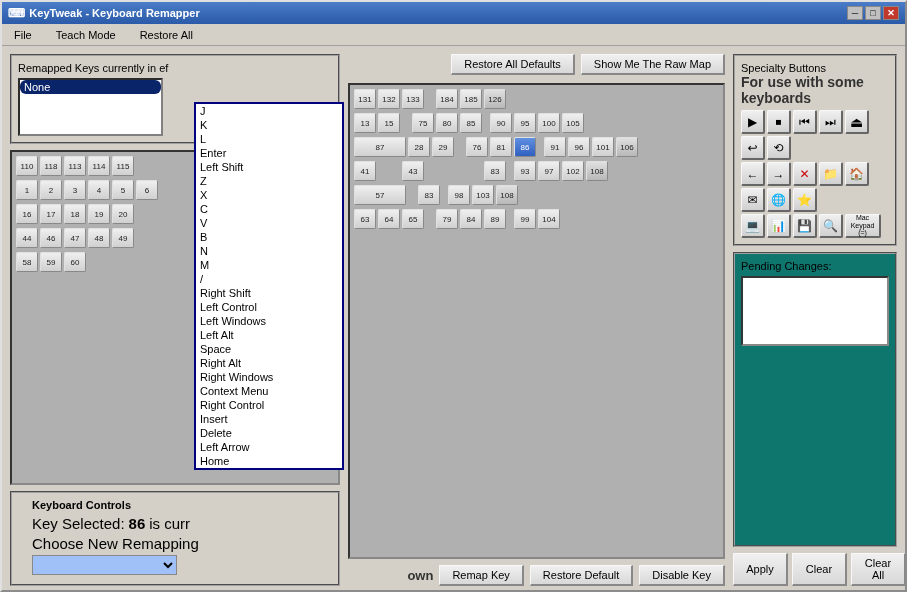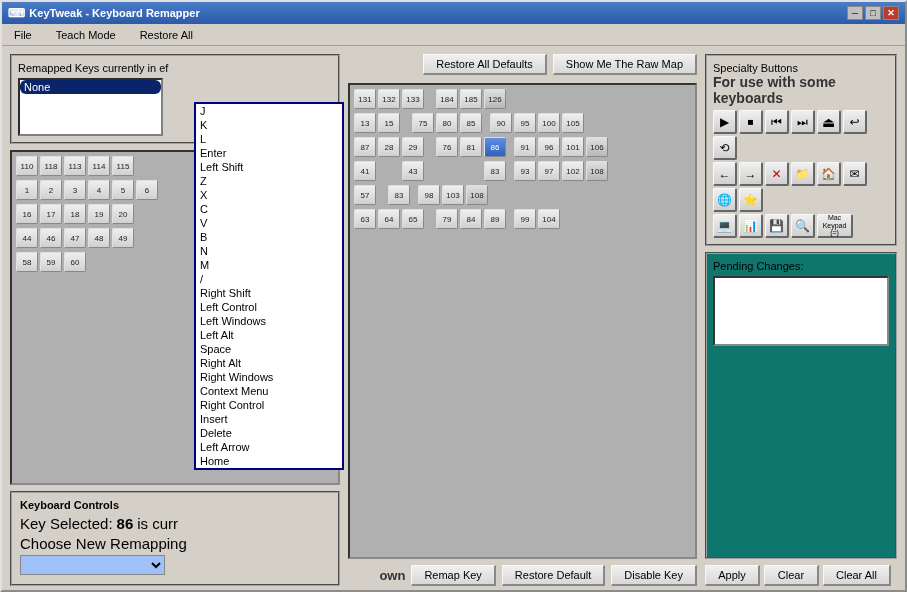--- a/index.html
+++ b/index.html
@@ -142,30 +142,30 @@
       font-size: 8px;
       width: 22px;
       height: 20px;
       display: flex;
       align-items: center;
       justify-content: center;
       cursor: pointer;
       border-radius: 2px;
       color: #222;
     }
-    .k.wide { width: 22px; }
+    .k.wide { width: 52px; }
     .k.sel {
       background: linear-gradient(180deg, #6090e0 0%, #3060c0 100%);
       color: white;
     }
 
     
     .ctrl-section {
       border: 2px groove #a0a0a0;
-      padding: 6px 8px;
+      padding: 6px 20px;
       background: #d4d0c8;
     }
     .ctrl-title { font-size: 11px; font-weight: bold; margin-bottom: 4px; }
     .ctrl-row { display: flex; align-items: center; gap: 4px; margin-bottom: 3px; font-size: 11px; }
     .ctrl-select {
       background: #a0c0f8;
       border: 1px solid #888;
       height: 20px;
       width: 145px;
       font-size: 11px;
@@ -449,21 +449,21 @@
 
       <div style="display:flex;gap:6px;justify-content:flex-end;align-items:center;">
         <span style="font-size:13px;font-weight:bold;color:#333;">own</span>
         <button class="win-btn">Remap Key</button>
         <button class="win-btn">Restore Default</button>
         <button class="win-btn">Disable Key</button>
       </div>
 
     </div>
 
-    <div style="width:192px;display:flex;flex-direction:column;gap:6px;">
+    <div style="width:164px;display:flex;flex-direction:column;gap:6px;">
 
       <div class="spec-area">
         <div class="spec-title">Specialty Buttons</div>
         <div class="spec-sub">For use with some keyboards</div>
         <div class="spec-icons">
           <div class="spec-icon">▶</div>
           <div class="spec-icon">⏹</div>
           <div class="spec-icon">⏮</div>
           <div class="spec-icon">⏭</div>
           <div class="spec-icon" style="font-size:14px;">⏏</div>

